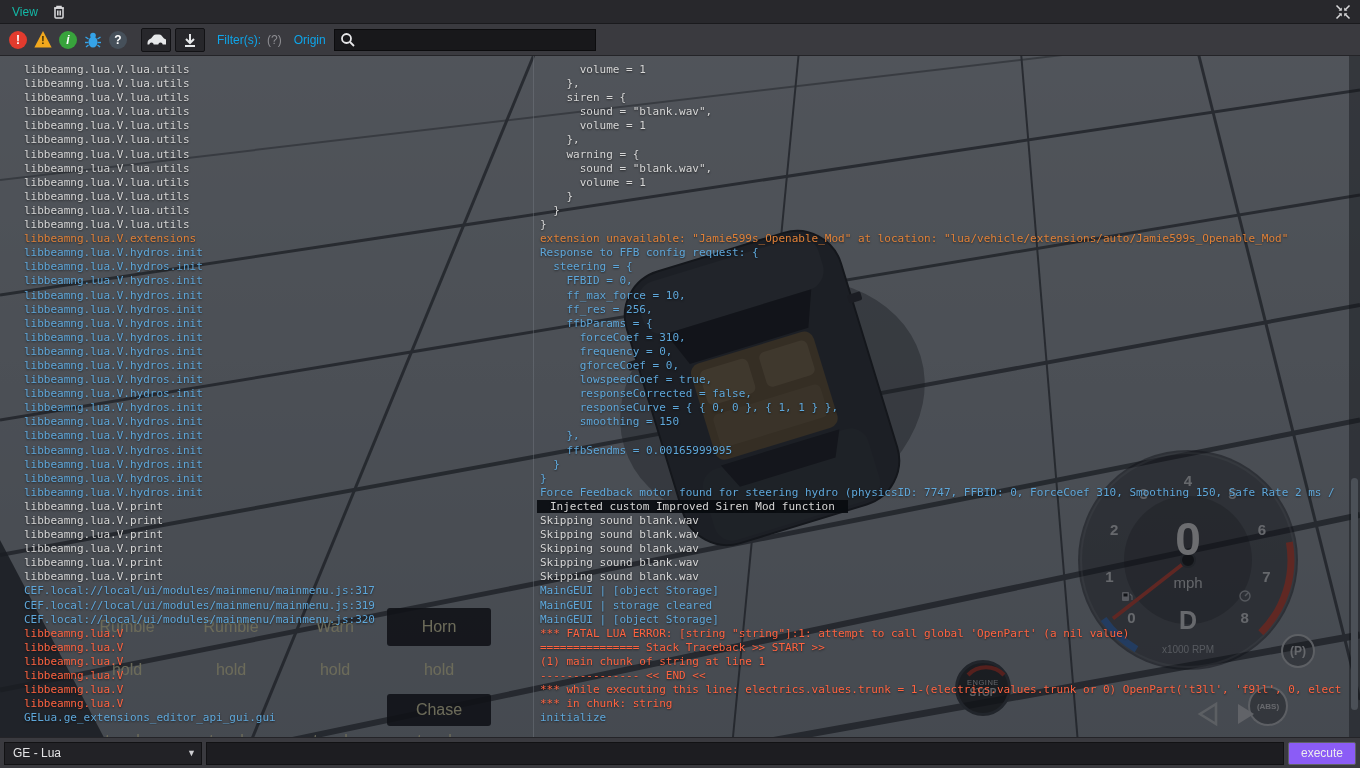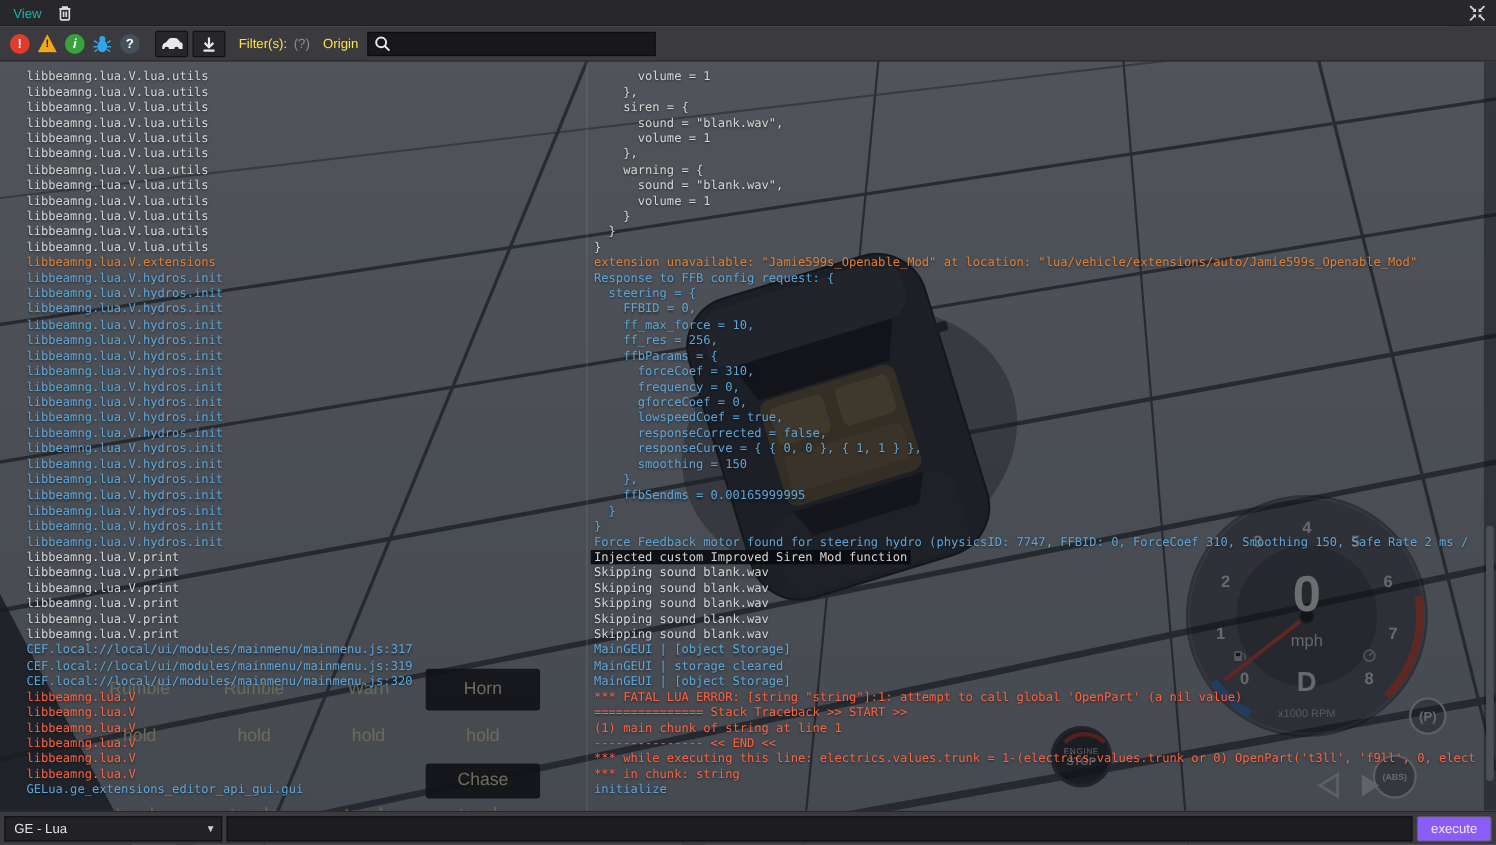--- a/index.html
+++ b/index.html
@@ -51,21 +51,21 @@
   
   .dim{position:absolute;left:0;right:0;top:56px;bottom:31px;background:rgba(17,20,25,.62);z-index:1}
   .console-layer{position:absolute;left:0;right:0;top:56px;bottom:31px;z-index:2;overflow:hidden}
   .rows{position:absolute;inset:0;padding-top:7px}
   .crow{display:flex;height:14.1px;line-height:14.1px;white-space:pre;
     font:11px "DejaVu Sans Mono",monospace;text-shadow:0 1px 2px rgba(0,0,0,.55)}
   .corigin{width:533px;min-width:533px;padding-left:24px;overflow:hidden}
   .cmsg{flex:1;padding-left:7px;overflow:hidden}
   .t-info{color:var(--c-info)} .t-debug{color:var(--c-debug)}
   .t-warn{color:var(--c-warn)} .t-error{color:var(--c-error)}
-  .hl{background:rgba(8,11,16,.9);padding:0 3px;margin-left:-3px}
+  .hl{background:rgba(8,11,16,.9);padding:0 13px;margin-left:-3px}
   .col-divider{position:absolute;left:533px;top:0;bottom:0;width:1px;background:rgba(130,136,144,.35)}
   .vscroll{position:absolute;right:0;top:0;bottom:0;width:11px;background:rgba(18,20,24,.45)}
   .vthumb{position:absolute;left:2px;right:2px;top:62%;height:34%;background:#4b5057;border-radius:4px}
 
   
   .titlebar{position:absolute;top:0;left:0;right:0;height:24px;background:#28282c;
     border-bottom:1px solid #1a1a1d;display:flex;align-items:center;z-index:3;padding:0 6px;gap:6px}
   .menu-item{font:12px "Liberation Sans",sans-serif;color:#14b8a6;padding:2px 6px}
   .tb-btn{background:none;border:none;padding:2px;display:flex;align-items:center}
   .spacer{flex:1}
@@ -77,21 +77,21 @@
   .icn{width:18px;height:18px;border-radius:50%;display:flex;align-items:center;justify-content:center;
     font:bold 12px "Liberation Sans",sans-serif}
   .icn-error{background:var(--c-accent_red);color:#fff}
   .icn-warn{background:var(--c-accent_yellow);color:#2a2000;border-radius:0;
     clip-path:polygon(50% 3%,98% 94%,2% 94%);font-size:10px;align-items:flex-end;padding-bottom:3px}
   .icn-info{background:var(--c-accent_green);color:#fff;font-style:italic}
   .icn-unknown{background:#46505a;color:#fff}
   .sq-btn{width:30px;height:24px;background:#27272b;border:1px solid #121215;border-radius:2px;
     display:flex;align-items:center;justify-content:center;margin-left:4px}
   .sq-btn.first{margin-left:10px}
-  .lbl{font:12px "Liberation Sans",sans-serif;color:#fde047;margin-left:12px}
+  .lbl{font:12px "Liberation Sans",sans-serif;color:#0ea5e9;margin-left:12px}
   .lbl2{}
   .hint{font:12px "Liberation Sans",sans-serif;color:#8d8d92;margin-left:6px}
   .searchbox{margin-left:8px;width:262px;height:22px;background:#18181b;border:1px solid #0c0c0e;
     display:flex;align-items:center;padding:0 5px;gap:4px}
   .search-input{flex:1;background:transparent;border:none;outline:none;color:#ddd;
     font:12px "Liberation Sans",sans-serif}
 
   .bottombar{position:absolute;bottom:0;left:0;right:0;height:31px;background:#3a3a3f;
     border-top:1px solid #242428;display:flex;align-items:center;padding:0 4px;gap:4px;z-index:3}
   .mode-select{width:198px;height:23px;background:#222226;border:1px solid #121214;display:flex;

